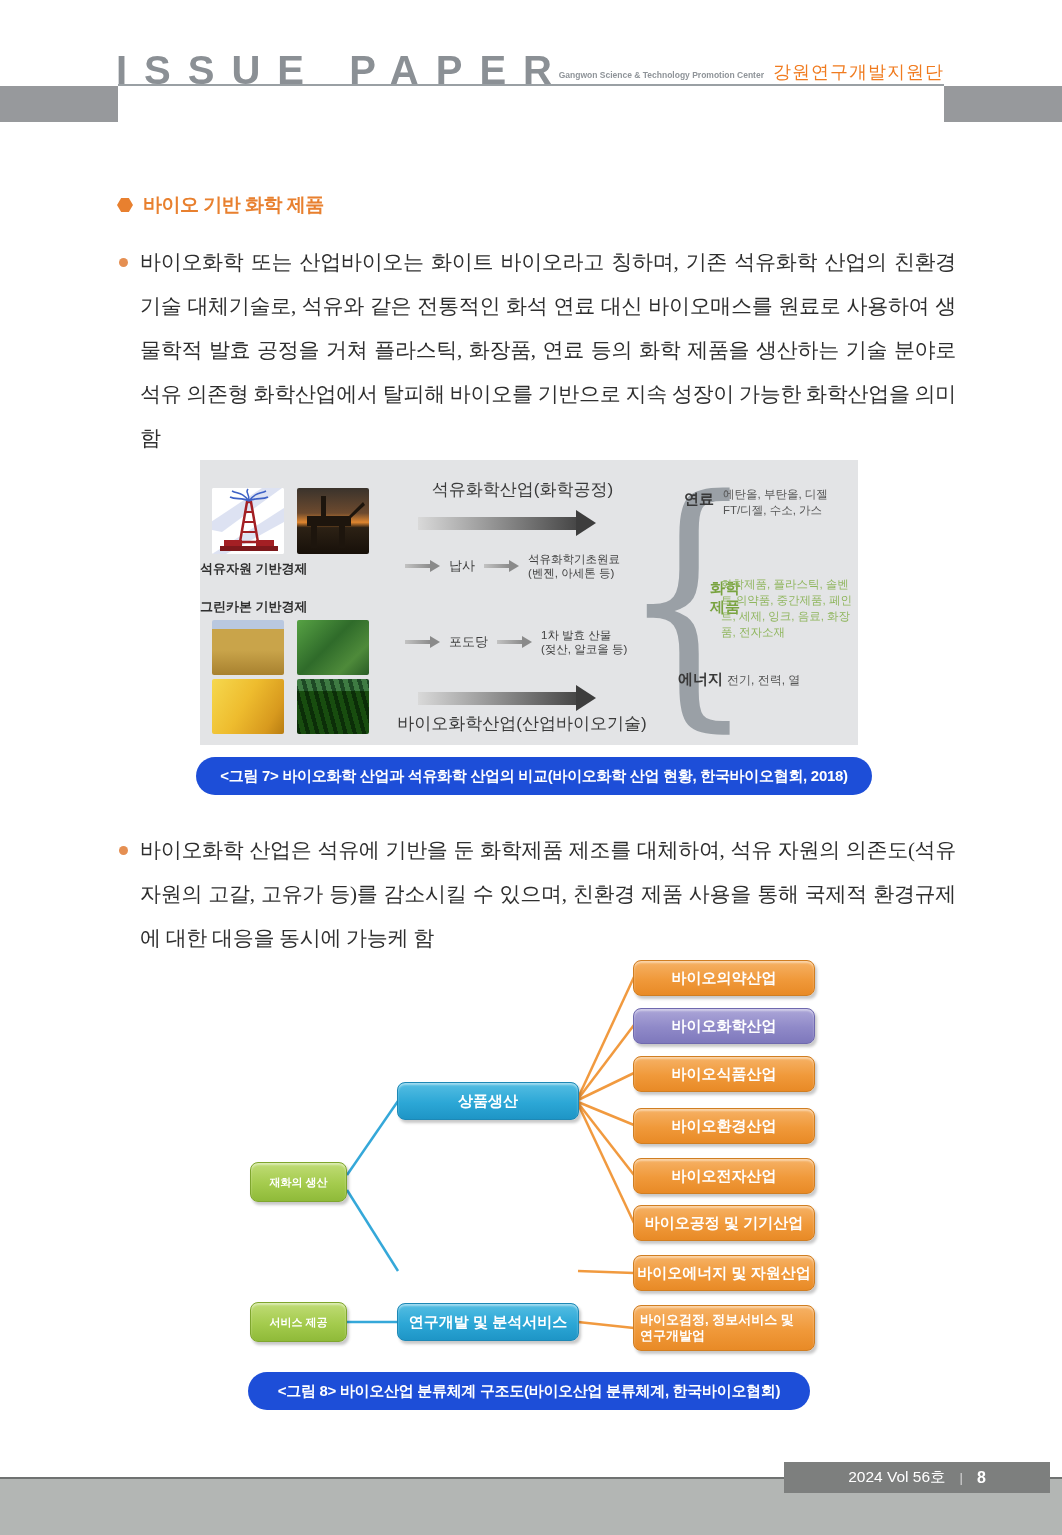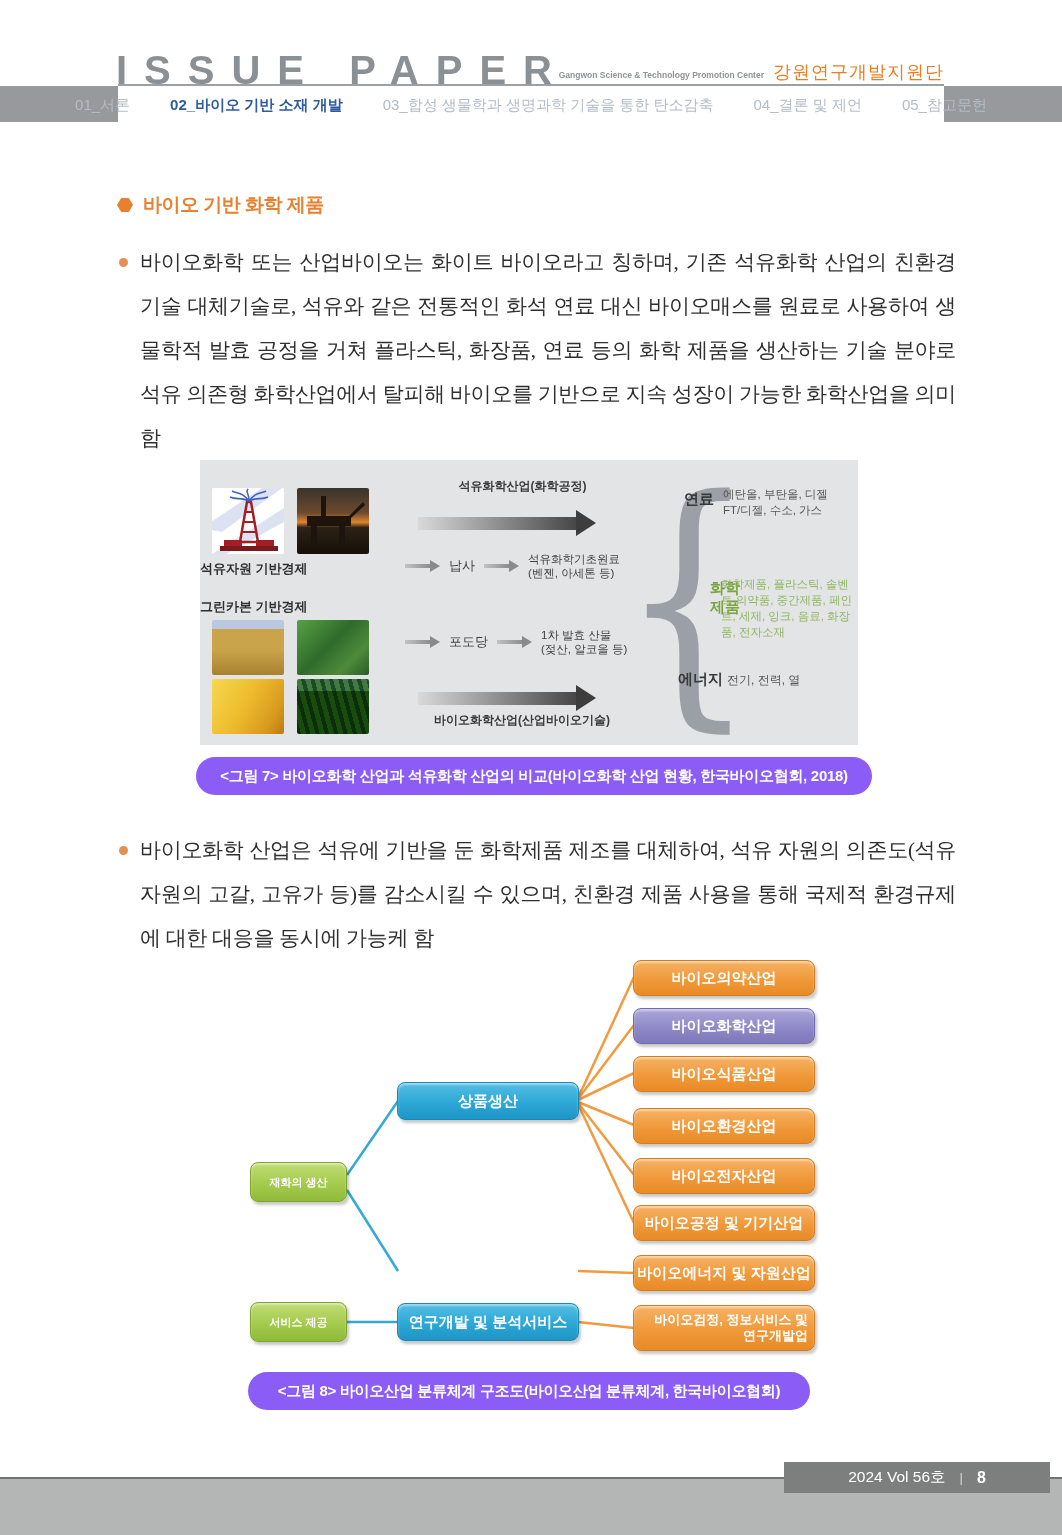--- a/index.html
+++ b/index.html
@@ -25,45 +25,45 @@
   .hexagon { width:16px; height:14px; background:#e8802f; clip-path:polygon(26% 0,74% 0,100% 50%,74% 100%,26% 100%,0 50%); }
   .sec-title { font-size:19px; font-weight:700; color:#e8802f; letter-spacing:-0.5px; }
   .pbullet { width:9px; height:9px; border-radius:50%; background:#e58f52; }
   .para { left:140px; width:816px; font-family:"Liberation Serif","DejaVu Serif",serif;
           font-size:21px; line-height:44px; color:#2e2e2e; text-align:justify; letter-spacing:-0.3px; }
 
   
   .fig7 { left:200px; top:460px; width:658px; height:285px; background:#e3e4e6; }
   .f7img { position:absolute; overflow:hidden; border-radius:2px; }
   .f7lab { position:absolute; width:182px; text-align:left; font-size:13px; font-weight:700; color:#2f2f2f; }
-  .f7title { position:absolute; text-align:center; font-size:12px; font-weight:700; color:#3a3a3a; }
+  .f7title { position:absolute; text-align:center; font-size:17px; font-weight:400; color:#3a3a3a; }
   .bigarrow { position:absolute; display:flex; align-items:center; }
   .bigarrow .bar { width:158px; height:13px; background:linear-gradient(90deg,#d9d9d9,#474747); }
   .bigarrow .head { width:0; height:0; border-left:20px solid #3d3d3d; border-top:13px solid transparent; border-bottom:13px solid transparent; }
   .steprow { position:absolute; display:flex; align-items:center; gap:9px; }
   .sarrow { display:flex; align-items:center; }
   .sarrow .bar { width:25px; height:4px; background:linear-gradient(90deg,#c2c2c2,#8d8d8d); }
   .sarrow .head { width:0; height:0; border-left:10px solid #8a8a8a; border-top:6px solid transparent; border-bottom:6px solid transparent; }
   .stept { font-size:13px; color:#3c3c3c; }
   .stepsmall { font-size:11.5px; line-height:14px; color:#3f3f3f; }
   .brace { position:absolute; font-family:"DejaVu Serif","Liberation Serif",serif; font-size:268px; line-height:260px;
            color:#9aa0a6; transform:scaleX(0.8); transform-origin:left top; font-weight:400; }
   .outlab { position:absolute; font-size:15px; font-weight:700; color:#383838; }
   .outitems { position:absolute; font-size:11.5px; line-height:16px; color:#555; }
   .green-t { color:#79a33f !important; }
   .green-i { color:#90b65f !important; }
 
   
-  .caption { background:#8b5cf6; border-radius:19px; color:#ffffff; font-size:15px; font-weight:600;
+  .caption { background:#1d4ed8; border-radius:19px; color:#ffffff; font-size:15px; font-weight:600;
              text-align:center; line-height:38px; height:38px; letter-spacing:-0.3px; }
 
   
   .fig8 { left:240px; top:950px; width:600px; height:420px; }
   .n8 { position:absolute; border-radius:8px; display:flex; align-items:center; justify-content:center;
-        color:#fff; font-weight:700; text-align:right; box-shadow:2px 3px 3px rgba(0,0,0,0.22), inset 0 2px 2px rgba(255,255,255,0.45); }
+        color:#fff; font-weight:700; text-align:left; box-shadow:2px 3px 3px rgba(0,0,0,0.22), inset 0 2px 2px rgba(255,255,255,0.45); }
   .gbox { width:97px; height:40px; font-size:11px; background:linear-gradient(180deg,#c0dc76 0%,#a4cb4d 55%,#8fba39 100%); border:1px solid #7fa62e; }
   .bbox { left:157px; width:182px; height:38px; font-size:15px; background:linear-gradient(180deg,#55bee3 0%,#2ca7d6 55%,#1e95c6 100%); border:1px solid #1e88b5; }
   .obox { left:393px; width:182px; height:36px; font-size:15px; background:linear-gradient(180deg,#f6b266 0%,#f0993a 55%,#e88a26 100%); border:1px solid #d07e22; }
   .pbox { background:linear-gradient(180deg,#aca6d8 0%,#8f89c8 55%,#7e78bc 100%); border:1px solid #6f69ae; }
   .obox.small { font-size:13px; line-height:16px; padding:0 6px; }
 
   
   .fline { left:0; top:1477px; width:1062px; height:2px; background:#6f7271; }
   .fsilver { left:0; top:1479px; width:1062px; height:56px; background:#b3b6b4; }
   .fbox { left:784px; top:1462px; width:266px; height:31px; background:#7d7f7e; display:flex;
@@ -79,31 +79,20 @@
 
   <div class="abs issue-title">ISSUE PAPER</div>
   <div class="abs org-group">
     <span class="org-en">Gangwon Science &amp; Technology Promotion Center</span>
     <span class="org-kr">강원연구개발지원단</span>
   </div>
   <div class="abs hline"></div>
   <div class="abs hblock" style="left:0;"></div>
   <div class="abs hblock" style="left:944px;"></div>
 
-  <div class="abs nav">
-    <span class="nav-item">01_서론</span>
-    <span class="nav-div"></span>
-    <span class="nav-item active">02_바이오 기반 소재 개발</span>
-    <span class="nav-div"></span>
-    <span class="nav-item">03_합성 생물학과 생명과학 기술을 통한 탄소감축</span>
-    <span class="nav-div"></span>
-    <span class="nav-item">04_결론 및 제언</span>
-    <span class="nav-div"></span>
-    <span class="nav-item">05_참고문헌</span>
-  </div>
 
   <div class="abs sec-head">
     <span class="hexagon"></span>
     <span class="sec-title">바이오 기반 화학 제품</span>
   </div>
 
   <span class="abs pbullet" style="left:119px; top:258px;"></span>
   <div class="abs para" style="top:240px;">바이오화학 또는 산업바이오는 화이트 바이오라고 칭하며, 기존 석유화학 산업의 친환경 기술 대체기술로, 석유와 같은 전통적인 화석 연료 대신 바이오매스를 원료로 사용하여 생물학적 발효 공정을 거쳐 플라스틱, 화장품, 연료 등의 화학 제품을 생산하는 기술 분야로 석유 의존형 화학산업에서 탈피해 바이오를 기반으로 지속 성장이 가능한 화학산업을 의미함</div>
 
   <div class="abs fig7">

